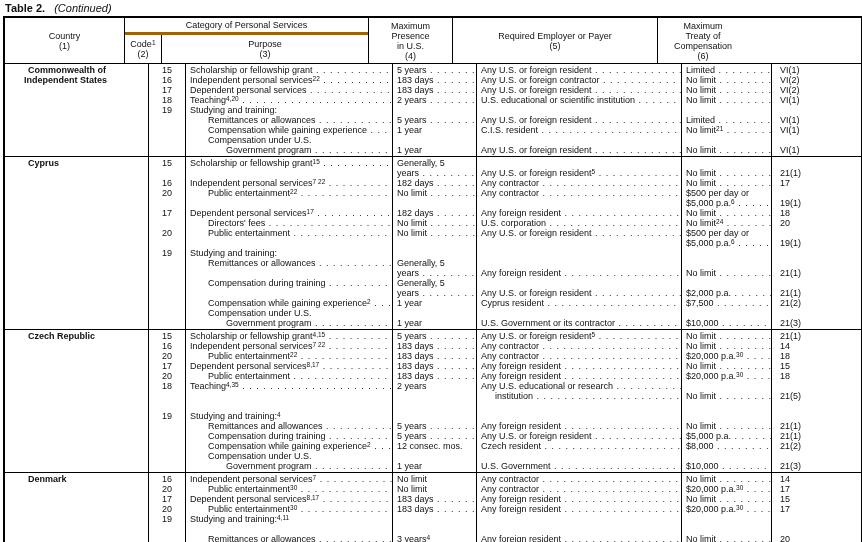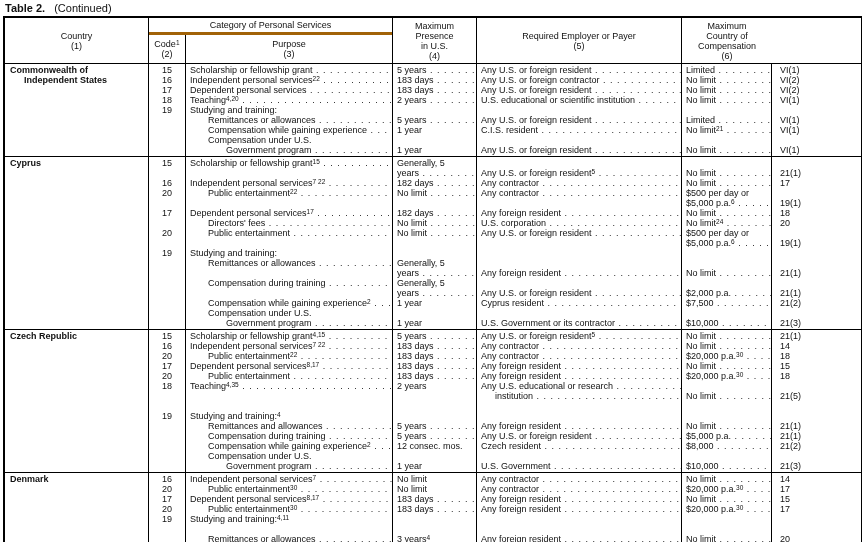--- a/index.html
+++ b/index.html
@@ -4,54 +4,54 @@
 <style>
   html,body{margin:0;padding:0;}
   body{
     width:862px;height:542px;overflow:hidden;background:#ffffff;
     font-family:"Liberation Sans",sans-serif;color:#111;
     -webkit-font-smoothing:antialiased;
   }
   .page{position:relative;padding:2px 3px 0 3px;}
   .title{height:14px;font-size:11px;line-height:13px;margin-left:2px;}
   .t-label{font-weight:bold;text-align:right;}
-  .t-cont{margin-left:9px;text-align:center;}
+  .t-cont{font-style:italic;margin-left:9px;text-align:center;}
 
   .tbl{width:856px;border:2px solid #000;border-bottom-width:3px;background:#fff;}
 
   
   .hdr{display:flex;border-bottom:1px solid #000;height:46px;box-sizing:border-box;}
   .hcell{box-sizing:border-box;border-right:1px solid #000;display:flex;flex-direction:column;
          justify-content:center;align-items:center;text-align:center;
          font-size:9px;line-height:10px;}
   .hcell:last-child{border-right:none;}
   .hline{height:10px;white-space:nowrap;}
   .hcombo{box-sizing:border-box;border-right:1px solid #000;display:flex;flex-direction:column;width:244px;}
   .hcombo-top{height:14px;border-bottom:3px solid #a16207;display:flex;align-items:center;justify-content:center;
               font-size:9px;}
   .hcombo-bot{flex:1;display:flex;}
   .hcombo-bot .hcell{border-right:none;}
   .hcombo-bot .w-code{border-right:1px solid #000;}
 
-  .w-country{width:144px;}
+  .w-country{width:120px;}
   .w-code{width:37px;}
   .w-purpose{width:207px;}
   .w-presence{width:84px;}
   .w-payer{width:205px;}
   .w-amount{width:90px;}
   .w-treaty{flex:1;}
 
   
   .section{display:flex;}
   #tbody .section + .section{border-top:1px solid #000;}
   .col{box-sizing:border-box;border-right:1px solid #000;overflow:hidden;padding:1px 0;}
   .col:last-child{border-right:none;}
   .ln{height:10px;line-height:10px;font-size:9px;white-space:nowrap;overflow:hidden;
       padding:0 5px 0 4px;}
-  .col-country{width:144px;} .col-country .ln{font-weight:bold;padding-left:5px;}
+  .col-country{width:144px;} .col-country .ln{font-weight:bold;padding-left:23px;}
   .col-code{width:37px;} .col-code .ln{text-align:center;padding:0;}
   .col-purpose{width:207px;}
   .col-presence{width:84px;}
   .col-payer{width:205px;}
   .col-amount{width:90px;}
   .col-treaty{flex:1;} .col-treaty .ln{padding-left:8px;}
 
   sup{font-size:6.5px;line-height:0;position:relative;top:-2.5px;vertical-align:baseline;}
   .dots{letter-spacing:1px;}
 </style>
@@ -89,21 +89,21 @@
           <div class="hline">Presence</div>
           <div class="hline">in U.S.</div>
           <div class="hline">(4)</div>
         </div>
       <div class="hcell w-payer">
           <div class="hline">Required Employer or Payer</div>
           <div class="hline">(5)</div>
         </div>
       <div class="hcell w-amount">
           <div class="hline">Maximum</div>
-          <div class="hline">Country of</div>
+          <div class="hline">Treaty of</div>
           <div class="hline">Compensation</div>
           <div class="hline">(6)</div>
         </div>
     </div>
     <div id="tbody">
         <div class="section">
           <div class="col col-country">
             <div class="ln">Commonwealth of</div>
             <div class="ln" style="padding-left: 19px;">Independent States</div>
             <div class="ln"></div>

